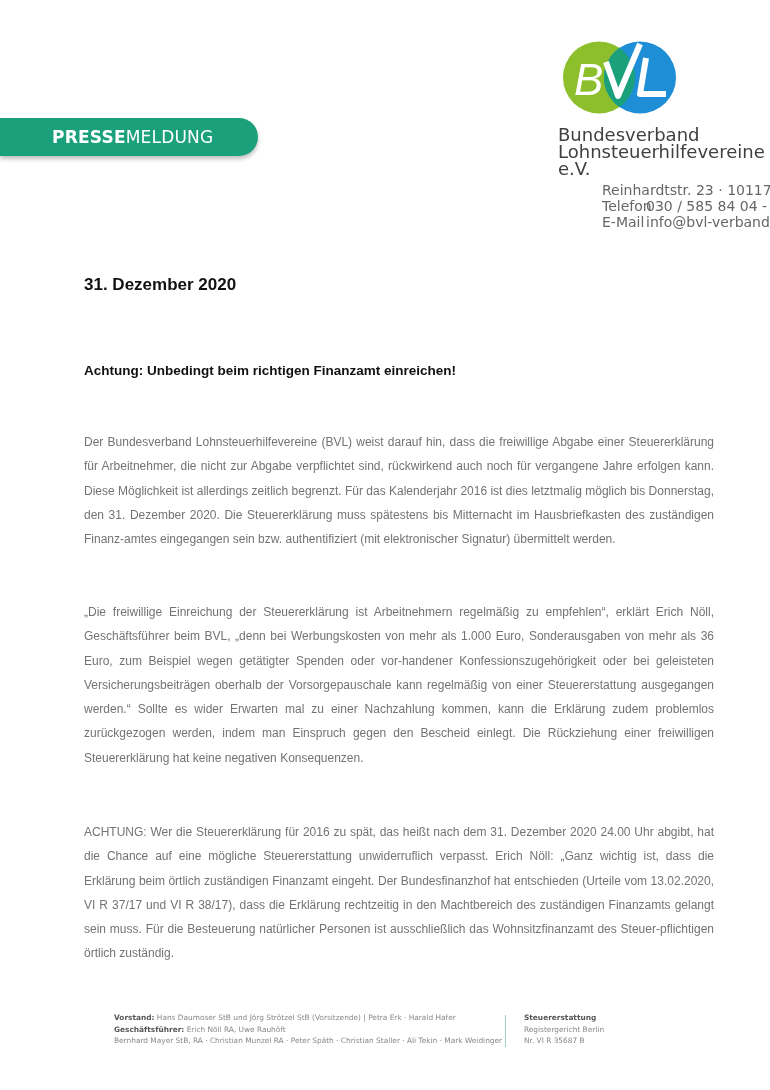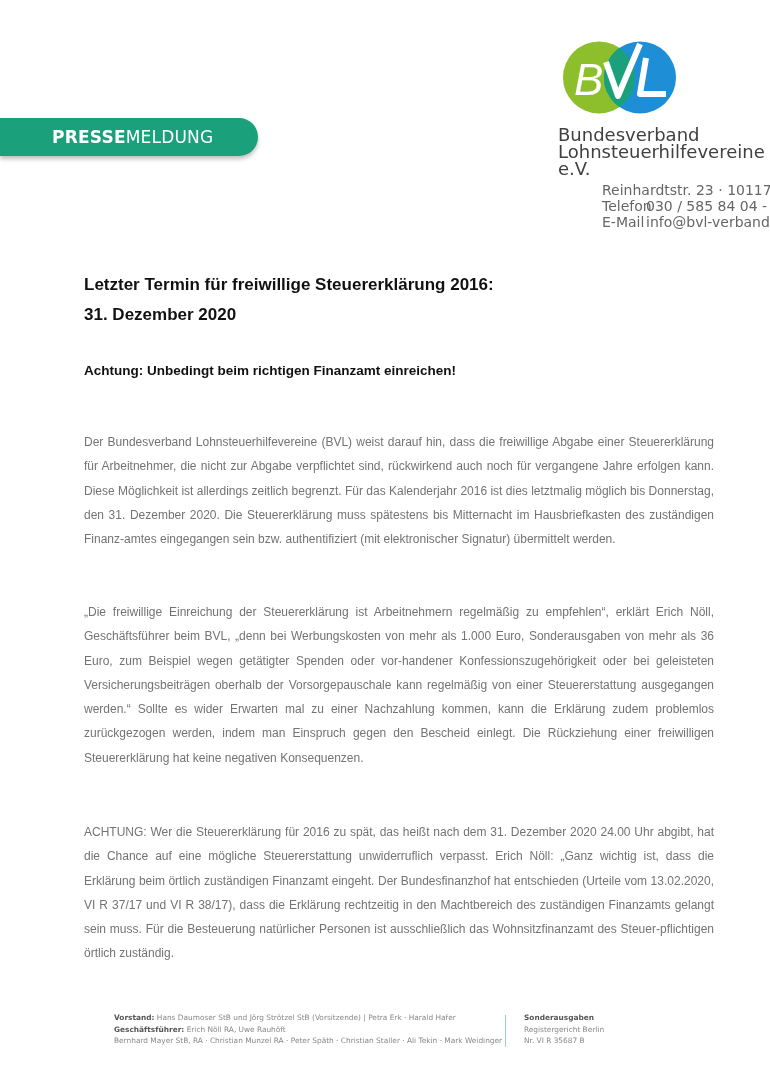--- a/index.html
+++ b/index.html
@@ -48,35 +48,34 @@
   <div>Lohnsteuerhilfevereine e.V.</div>
 </div>
 
 <div class="contact">
   <div>Reinhardtstr. 23  ·  10117 Berlin</div>
   <div><span class="lbl">Telefon</span><span>030 / 585 84 04 - 0</span></div>
   <div><span class="lbl">E-Mail</span><span>info@bvl-verband.de</span></div>
 </div>
 
 <div class="title">
-  <div>Letzter Termin für freiwillige Steuererklärung 2016:</div>
   <div>31. Dezember 2020</div>
 </div>
 
 <div class="subtitle">
   <div>Achtung: Unbedingt beim richtigen Finanzamt einreichen!</div>
 </div>
 
 <p class="para p1" style="margin:0">Der Bundesverband Lohnsteuerhilfevereine (BVL) weist darauf hin, dass die freiwillige Abgabe einer Steuererklärung für Arbeitnehmer, die nicht zur Abgabe verpflichtet sind, rückwirkend auch noch für vergangene Jahre erfolgen kann. Diese Möglichkeit ist allerdings zeitlich begrenzt. Für das Kalenderjahr 2016 ist dies letztmalig möglich bis Donnerstag, den 31. Dezember 2020. Die Steuererklärung muss spätestens bis Mitternacht im Hausbriefkasten des zuständigen Finanz-amtes eingegangen sein bzw. authentifiziert (mit elektronischer Signatur) übermittelt werden.</p>
 <p class="para p2" style="margin:0">„Die freiwillige Einreichung der Steuererklärung ist Arbeitnehmern regelmäßig zu empfehlen“, erklärt Erich Nöll, Geschäftsführer beim BVL, „denn bei Werbungskosten von mehr als 1.000 Euro, Sonderausgaben von mehr als 36 Euro, zum Beispiel wegen getätigter Spenden oder vor-handener Konfessionszugehörigkeit oder bei geleisteten Versicherungsbeiträgen oberhalb der Vorsorgepauschale kann regelmäßig von einer Steuererstattung ausgegangen werden.“ Sollte es wider Erwarten mal zu einer Nachzahlung kommen, kann die Erklärung zudem problemlos zurückgezogen werden, indem man Einspruch gegen den Bescheid einlegt. Die Rückziehung einer freiwilligen Steuererklärung hat keine negativen Konsequenzen.</p>
 <p class="para p3" style="margin:0">ACHTUNG: Wer die Steuererklärung für 2016 zu spät, das heißt nach dem 31. Dezember 2020 24.00 Uhr abgibt, hat die Chance auf eine mögliche Steuererstattung unwiderruflich verpasst. Erich Nöll: „Ganz wichtig ist, dass die Erklärung beim örtlich zuständigen Finanzamt eingeht. Der Bundesfinanzhof hat entschieden (Urteile vom 13.02.2020, VI R 37/17 und VI R 38/17), dass die Erklärung rechtzeitig in den Machtbereich des zuständigen Finanzamts gelangt sein muss. Für die Besteuerung natürlicher Personen ist ausschließlich das Wohnsitzfinanzamt des Steuer-pflichtigen örtlich zuständig.</p>
 
 <div class="footer-left">
   <div><b>Vorstand:</b> <span>Hans Daumoser StB und Jörg Strötzel StB (Vorsitzende)  |  Petra Erk · Harald Hafer</span></div>
   <div><b>Geschäftsführer:</b> <span>Erich Nöll RA, Uwe Rauhöft</span></div>
   <div>Bernhard Mayer StB, RA · Christian Munzel RA · Peter Späth · Christian Staller · Ali Tekin · Mark Weidinger</div>
 </div>
 <div class="footer-rule"></div>
 <div class="footer-right">
-  <div><b>Sonderausgaben</b></div>
+  <div><b>Steuererstattung</b></div>
   <div>Registergericht Berlin</div>
   <div>Nr. VI R 35687 B</div>
 </div>
 
 </body></html>

